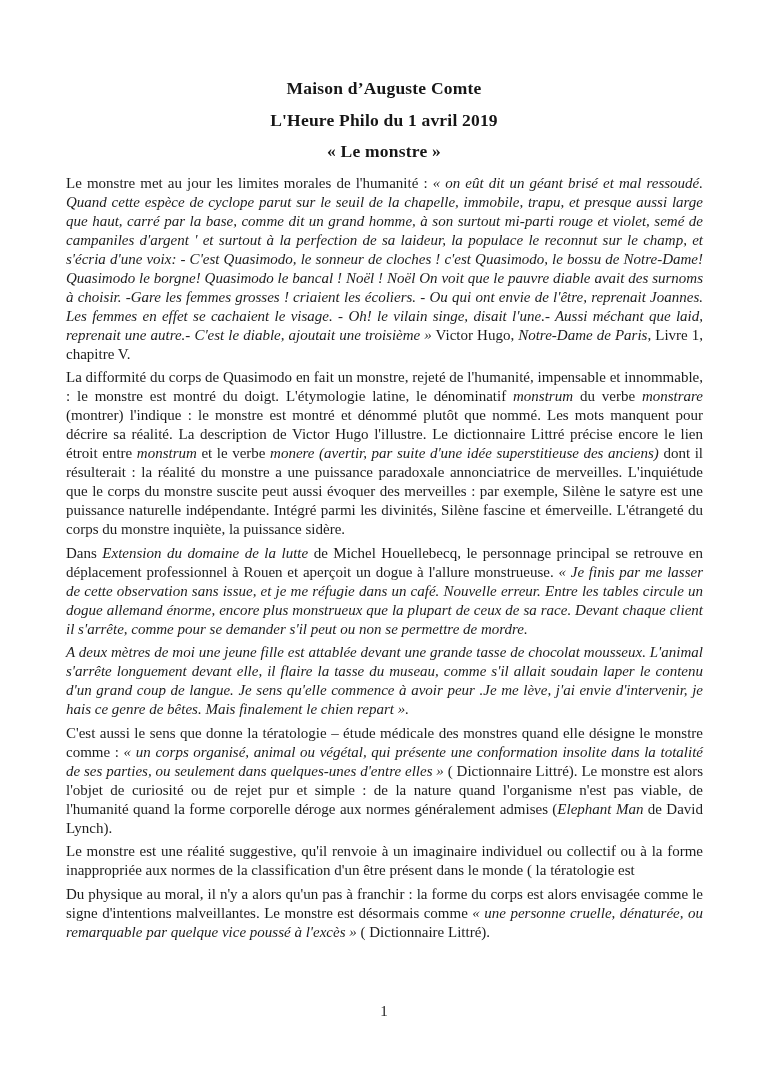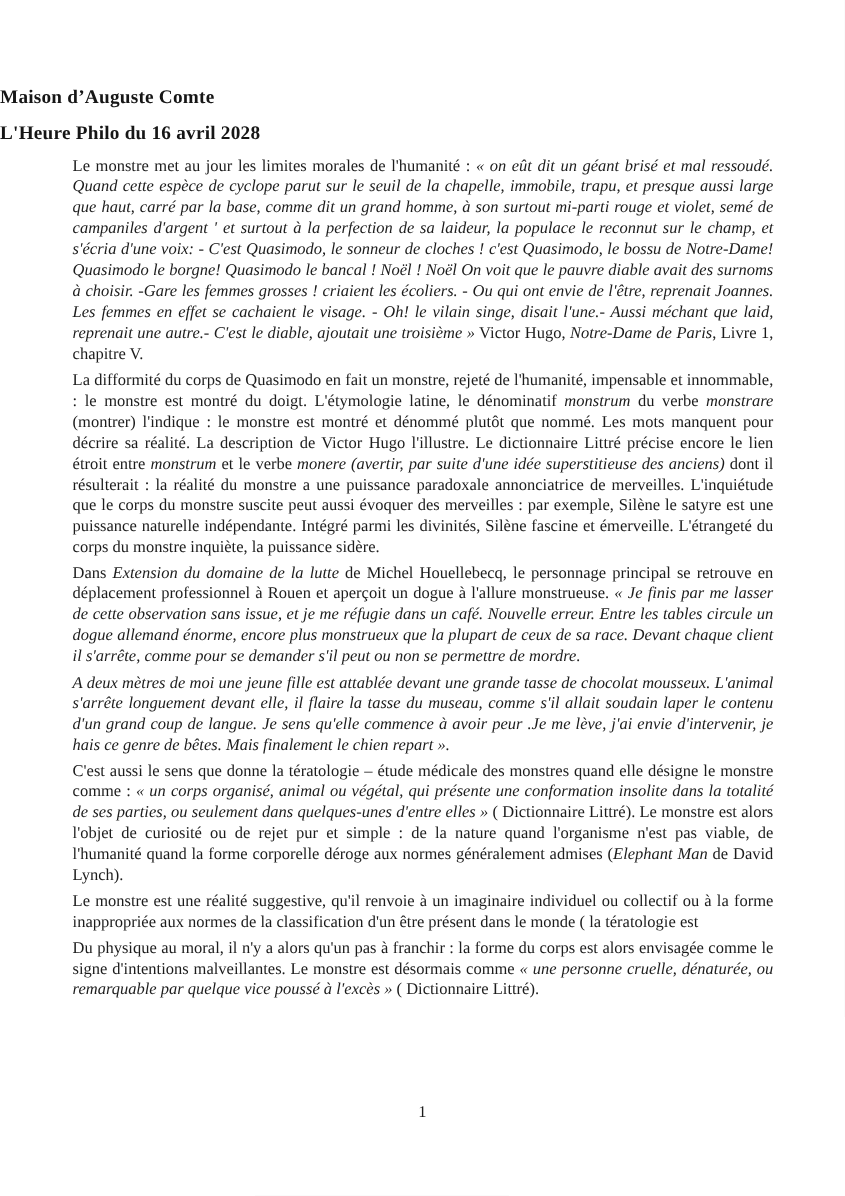--- a/index.html
+++ b/index.html
@@ -14,20 +14,21 @@
     background: #ffffff;
     color: #1b1b1b;
     overflow: hidden;
   }
   .titles { padding-top: 73px; }
   .title-line {
     margin: 0;
     font-size: 17.5px;
     line-height: 31.5px;
     font-weight: bold;
+    text-align: center;
     color: #161616;
     letter-spacing: 0.2px;
   }
   .doc-body { padding: 6px 65px 0 66px; }
   .doc-body p {
     margin: 0 0 4.5px 0;
     font-size: 15px;
     line-height: 19px;
     text-align: justify;
     color: #1c1c1c;
@@ -40,21 +41,22 @@
     font-size: 15px;
     color: #1c1c1c;
   }
 </style>
 </head>
 <body>
 
 <div class="page">
   <header class="titles">
     <h1 class="title-line">Maison d’Auguste Comte</h1>
-    <h1 class="title-line">L'Heure Philo du 16 avril 2028</h1>
+    <h1 class="title-line">L'Heure Philo du 1 avril 2019</h1>
+    <h1 class="title-line">« Le monstre »</h1>
   </header>
 
   <main class="doc-body">
       <p><span>Le monstre met au jour les limites morales de l'humanité : </span><span class="it">« on eût dit un géant brisé et mal ressoudé. Quand cette espèce de cyclope parut sur le seuil de la chapelle, immobile, trapu, et presque aussi large que haut, carré par la base, comme dit un grand homme, à son surtout mi-parti rouge et violet, semé de campaniles d'argent ' et surtout à la perfection de sa laideur, la populace le reconnut sur le champ, et s'écria d'une voix: - C'est Quasimodo, le sonneur de cloches ! c'est Quasimodo, le bossu de Notre-Dame! Quasimodo le borgne! Quasimodo le bancal ! Noël ! Noël On voit que le pauvre diable avait des surnoms à choisir. -Gare les femmes grosses ! criaient les écoliers. - Ou qui ont envie de l'être, reprenait Joannes. Les femmes en effet se cachaient le visage. - Oh! le vilain singe, disait l'une.- Aussi méchant que laid, reprenait une autre.- C'est le diable, ajoutait une troisième »</span><span> Victor Hugo, </span><span class="it">Notre-Dame de Paris</span><span>, Livre 1, chapitre V.</span></p>
       <p><span>La difformité du corps de Quasimodo en fait un monstre, rejeté de l'humanité, impensable et innommable, : le monstre est montré du doigt. L'étymologie latine, le dénominatif </span><span class="it">monstrum</span><span> du verbe </span><span class="it">monstrare</span><span> (montrer) l'indique : le monstre est montré et dénommé plutôt que nommé. Les mots manquent pour décrire sa réalité. La description de Victor Hugo l'illustre. Le dictionnaire Littré précise encore le lien étroit entre </span><span class="it">monstrum</span><span> et le verbe </span><span class="it">monere (avertir, par suite d'une idée superstitieuse des anciens)</span><span> dont il résulterait : la réalité du monstre a une puissance paradoxale annonciatrice de merveilles. L'inquiétude que le corps du monstre suscite peut aussi évoquer des merveilles : par exemple, Silène le satyre est une puissance naturelle indépendante. Intégré parmi les divinités, Silène fascine et émerveille. L'étrangeté du corps du monstre inquiète, la puissance sidère.</span></p>
       <p><span>Dans </span><span class="it">Extension du domaine de la lutte</span><span> de Michel Houellebecq, le personnage principal se retrouve en déplacement professionnel à Rouen et aperçoit un dogue à l'allure monstrueuse. </span><span class="it">« Je finis par me lasser de cette observation sans issue, et je me réfugie dans un café. Nouvelle erreur. Entre les tables circule un dogue allemand énorme, encore plus monstrueux que la plupart de ceux de sa race. Devant chaque client il s'arrête, comme pour se demander s'il peut ou non se permettre de mordre.</span></p>
       <p><span class="it">A deux mètres de moi une jeune fille est attablée devant une grande tasse de chocolat mousseux. L'animal s'arrête longuement devant elle, il flaire la tasse du museau, comme s'il allait soudain laper le contenu d'un grand coup de langue. Je sens qu'elle commence à avoir peur .Je me lève, j'ai envie d'intervenir, je hais ce genre de bêtes. Mais finalement le chien repart ».</span></p>
       <p><span>C'est aussi le sens que donne la tératologie – étude médicale des monstres quand elle désigne le monstre comme : </span><span class="it">« un corps organisé, animal ou végétal, qui présente une conformation insolite dans la totalité de ses parties, ou seulement dans quelques-unes d'entre elles »</span><span> ( Dictionnaire Littré). Le monstre est alors l'objet de curiosité ou de rejet pur et simple : de la nature quand l'organisme n'est pas viable, de l'humanité quand la forme corporelle déroge aux normes généralement admises (</span><span class="it">Elephant Man</span><span> de David Lynch).</span></p>
       <p><span>Le monstre est une réalité suggestive, qu'il renvoie à un imaginaire individuel ou collectif ou à la forme inappropriée aux normes de la classification d'un être présent dans le monde ( la tératologie est</span></p>
       <p><span>Du physique au moral, il n'y a alors qu'un pas à franchir : la forme du corps est alors envisagée comme le signe d'intentions malveillantes. Le monstre est désormais comme </span><span class="it">« une personne cruelle, dénaturée, ou remarquable par quelque vice poussé à l'excès »</span><span> ( Dictionnaire Littré).</span></p>

